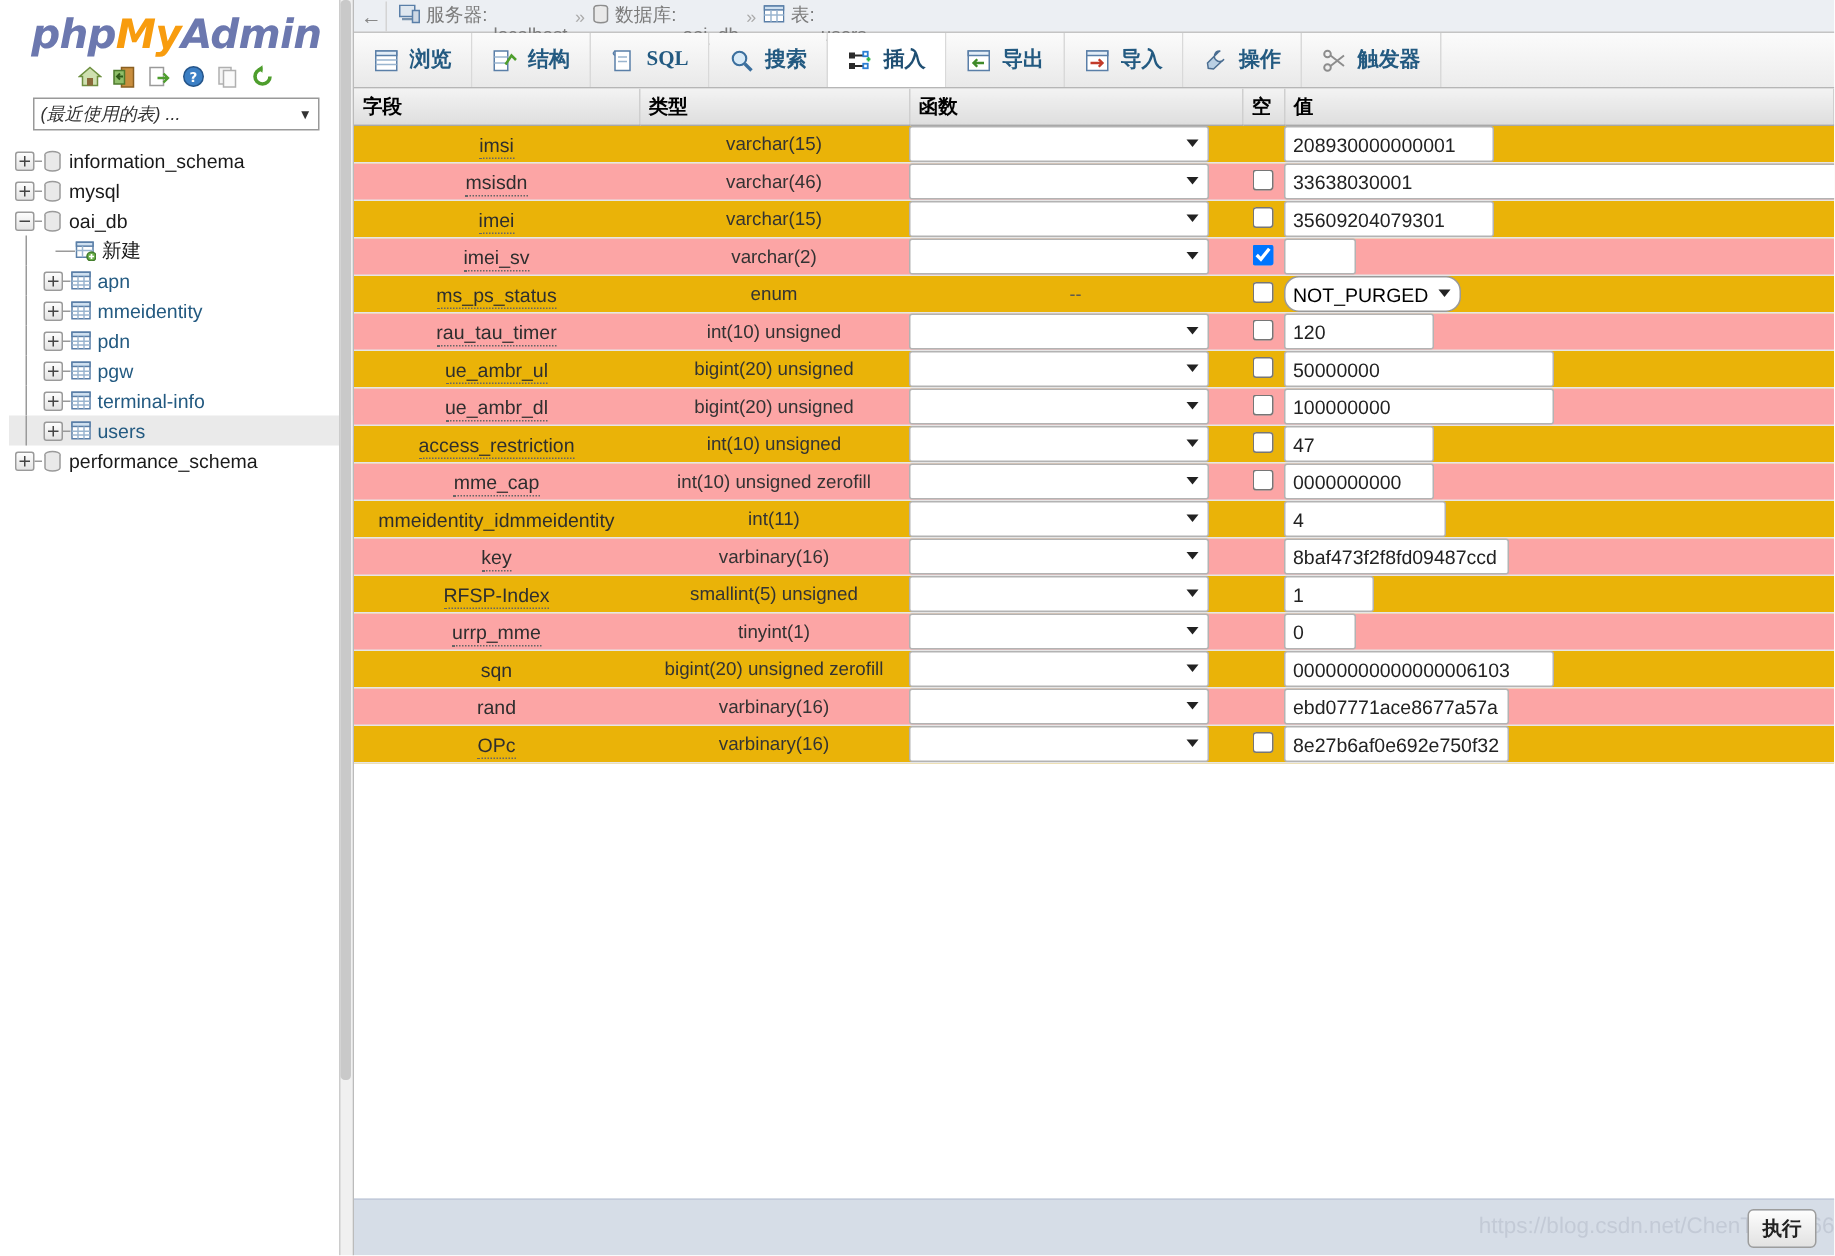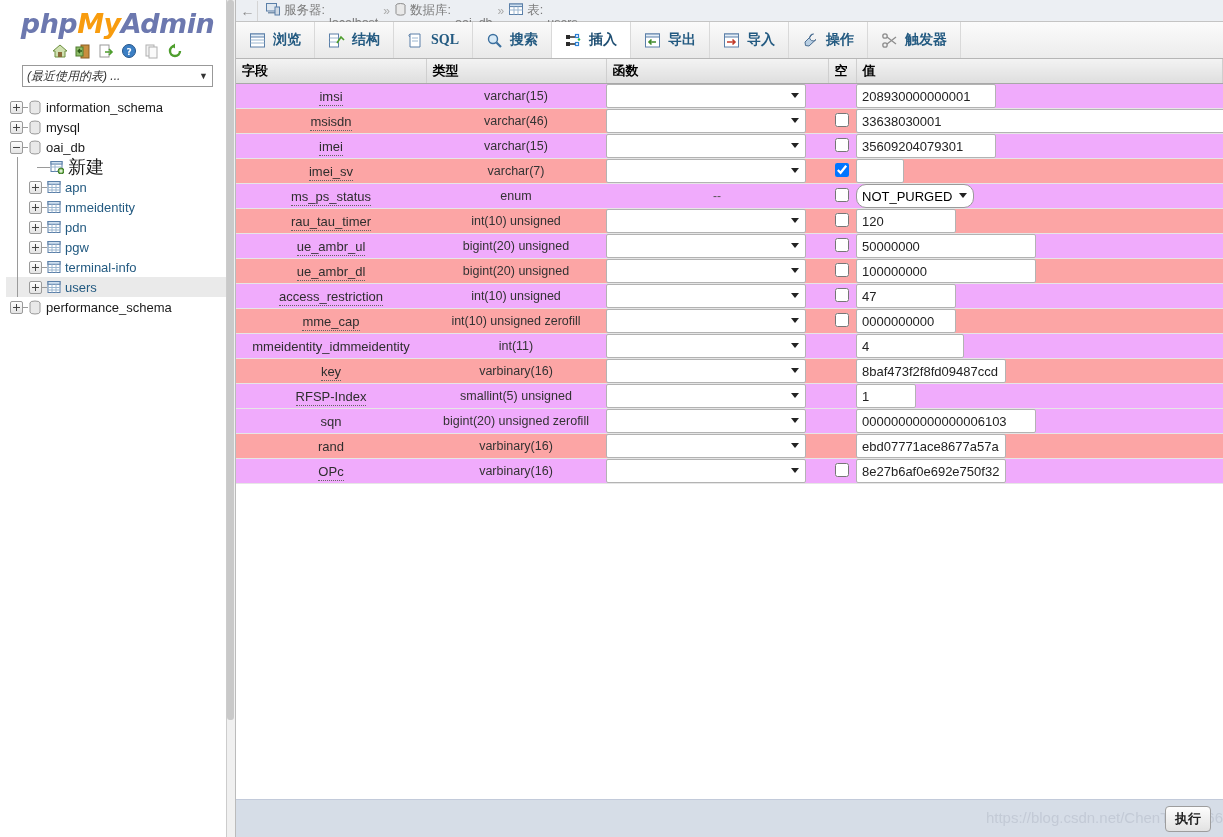--- a/index.html
+++ b/index.html
@@ -135,21 +135,21 @@
     border-right: 1px solid #cfcfcf;
     text-align: left;
     font-size: 13px; font-weight: bold; color:#000;
     padding: 3px 6px; height: 22px;
   }
   #ins-table td {
     border-bottom: 1px solid #e6e6e6;
     padding: 0;
     vertical-align: middle;
   }
-  tr.odd td { background: #f0abfc; }
+  tr.odd td { background: #eab308; }
   tr.even td { background: #fca5a5; }
 
   .col-field { width: 190px; }
   .col-type  { width: 180px; }
   .col-func  { width: 222px; }
   .col-null  { width: 28px; }
   .col-value { width: auto; }
 
   .cell-field {
     text-align: center; font-size: 13px; color:#2e2e2e;
@@ -333,21 +333,21 @@
         <span class="vline" style="left:11px"></span>
         <span class="connector" style="width:13px;flex:0 0 13px"></span>
         <span class="tbl-ic"><svg width="14" height="14" viewBox="0 0 14 14">
               <rect x="1" y="1.5" width="11" height="10" fill="#fff" stroke="#5a7fa8"></rect>
               <rect x="1" y="1.5" width="11" height="2.6" fill="#cfe0f0" stroke="#5a7fa8"></rect>
               <line x1="1" y1="7" x2="12" y2="7" stroke="#9ab5cf"></line>
               <line x1="5" y1="4.1" x2="5" y2="11.5" stroke="#9ab5cf"></line>
               <circle cx="11" cy="11" r="3" fill="#6ab04a" stroke="#3f7a2a"></circle>
               <path d="M11 9.3 L11 12.7 M9.3 11 L12.7 11" stroke="#fff" stroke-width="1.1"></path>
             </svg></span>
-        <span class="tree-label" style="color:#1a1a1a;font-weight:normal;font-size:18px">新建</span>
+        <span class="tree-label" style="color:#1a1a1a;font-weight:normal;font-size:13px">新建</span>
       </div>
 
       <div class="tree-row" style="padding-left:23px">
         <span class="vline" style="left:11px"></span>
         <span class="pm-box plus"></span>
         <span class="connector"></span>
         <span class="tbl-ic"><svg width="14" height="14" viewBox="0 0 14 14">
               <rect x="1" y="1.5" width="12" height="11" fill="#fff" stroke="#5a7fa8"></rect>
               <rect x="1" y="1.5" width="12" height="2.8" fill="#cfe0f0" stroke="#5a7fa8"></rect>
               <line x1="1" y1="7.5" x2="13" y2="7.5" stroke="#9ab5cf"></line>
@@ -614,21 +614,21 @@
               <td class="cell-field"><span class="dotted">imei</span></td>
               <td class="cell-type"><span>varchar(15)</span></td>
               <td class="cell-func">
                 <div class="func-sel-wrap"><select class="func-sel"><option></option></select><span class="arrow"></span></div>
               </td>
               <td class="cell-null"><input type="checkbox" class="chk" style=""></td>
               <td class="cell-value"><input type="text" class="val" value="35609204079301" style="width: 140px;"></td>
             </tr>
             <tr class="even">
               <td class="cell-field"><span class="dotted">imei_sv</span></td>
-              <td class="cell-type"><span>varchar(7)</span></td>
+              <td class="cell-type"><span>varchar(2)</span></td>
               <td class="cell-func">
                 <div class="func-sel-wrap"><select class="func-sel"><option></option></select><span class="arrow"></span></div>
               </td>
               <td class="cell-null"><input type="checkbox" class="chk" checked="" style=""></td>
               <td class="cell-value"><input type="text" class="val" style="width: 48px;"></td>
             </tr>
             <tr class="odd">
               <td class="cell-field"><span class="dotted">ms_ps_status</span></td>
               <td class="cell-type"><span>enum</span></td>
               <td class="cell-func">
@@ -702,20 +702,29 @@
             </tr>
             <tr class="odd">
               <td class="cell-field"><span class="dotted">RFSP-Index</span></td>
               <td class="cell-type"><span>smallint(5) unsigned</span></td>
               <td class="cell-func">
                 <div class="func-sel-wrap"><select class="func-sel"><option></option></select><span class="arrow"></span></div>
               </td>
               <td class="cell-null"></td>
               <td class="cell-value"><input type="text" class="val" value="1" style="width: 60px;"></td>
             </tr>
+            <tr class="even">
+              <td class="cell-field"><span class="dotted">urrp_mme</span></td>
+              <td class="cell-type"><span>tinyint(1)</span></td>
+              <td class="cell-func">
+                <div class="func-sel-wrap"><select class="func-sel"><option></option></select><span class="arrow"></span></div>
+              </td>
+              <td class="cell-null"></td>
+              <td class="cell-value"><input type="text" class="val" value="0" style="width: 48px;"></td>
+            </tr>
             <tr class="odd">
               <td class="cell-field"><span>sqn</span></td>
               <td class="cell-type"><span>bigint(20) unsigned zerofill</span></td>
               <td class="cell-func">
                 <div class="func-sel-wrap"><select class="func-sel"><option></option></select><span class="arrow"></span></div>
               </td>
               <td class="cell-null"></td>
               <td class="cell-value"><input type="text" class="val" value="00000000000000006103" style="width: 180px;"></td>
             </tr>
             <tr class="even">

